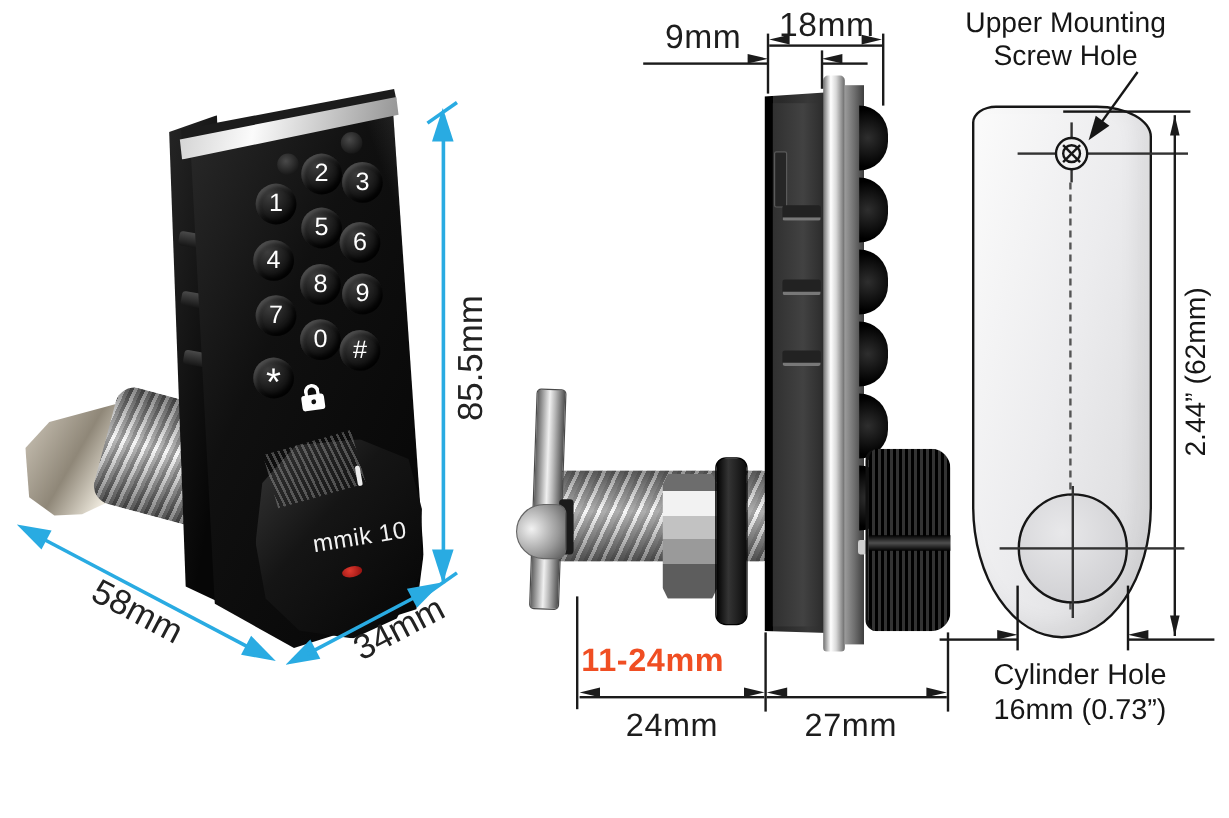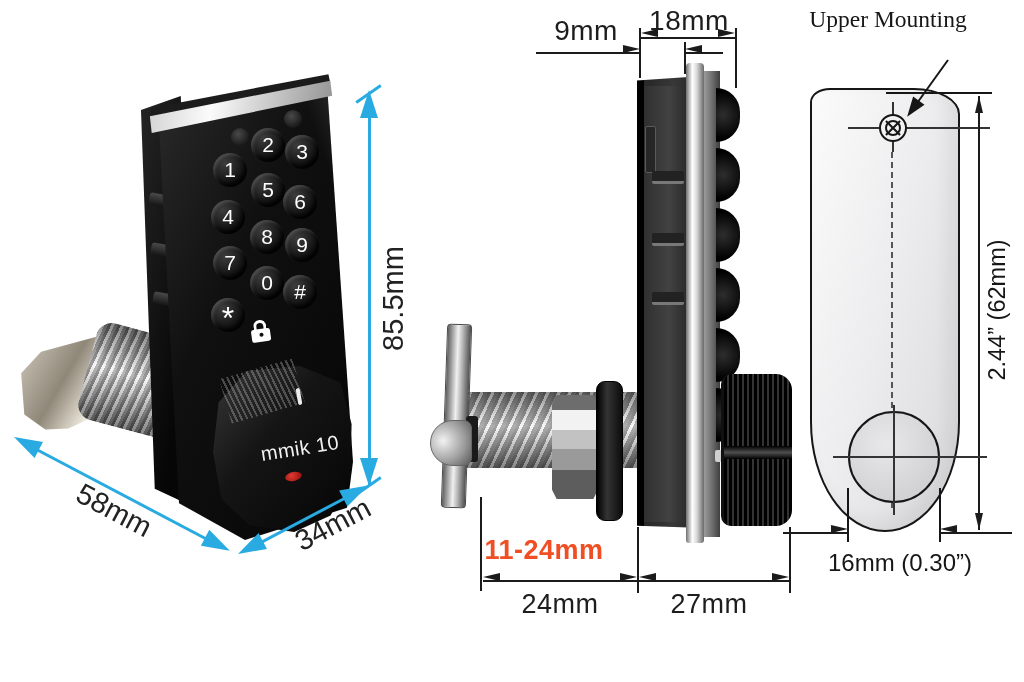--- a/index.html
+++ b/index.html
@@ -248,21 +248,22 @@
     <div class="ah l" style="left:639px;top:572.5px;"></div>
     <div class="ah r" style="left:772px;top:572.5px;"></div>
     <div class="dtxt" style="left:654px;top:589px;width:110px;">27mm</div>
   </div>
 
   <div style="left:0;top:0;width:0;height:0;">
 
     <div class="bv-plate"></div>
 
     <div class="btxt" style="left:778px;top:6px;width:220px;">
-      <div style="position:static;font-family:Liberation Serif, serif;">Upper Mounting</div>
+      <div style="position:static;">Upper Mounting</div>
+      <div style="position:static;">Screw Hole</div>
     </div>
 
     <div class="thin" style="left:848px;top:127px;width:142px;height:1.5px;"></div>
     <div class="thin" style="left:892px;top:102px;width:1.5px;height:50px;"></div>
     <div class="bv-screw-outer"></div>
     <div class="bv-screw-inner"></div>
     <div class="spoke" style="left:892px;top:118px;transform:rotate(45deg);"></div>
     <div class="spoke" style="left:892px;top:118px;transform:rotate(-45deg);"></div>
     <div class="bv-dash"></div>
 
@@ -281,17 +282,18 @@
     <div class="thin" style="left:833px;top:456px;width:154px;height:1.5px;"></div>
     <div class="thin" style="left:893px;top:405px;width:1.5px;height:110px;"></div>
     <div class="ext" style="left:847px;top:488px;height:54px;background:#161616;"></div>
     <div class="ext" style="left:939px;top:488px;height:54px;background:#161616;"></div>
     <div class="dl" style="left:783px;top:532px;width:65px;height:2px;"></div>
     <div class="ah r" style="left:831px;top:524.5px;"></div>
     <div class="dl" style="left:940px;top:532px;width:72px;height:2px;"></div>
     <div class="ah l" style="left:940px;top:524.5px;"></div>
 
     <div class="btxt2" style="left:790px;top:548px;width:220px;">
-      <div style="position:static;">16mm (0.30”)</div>
+      <div style="position:static;">Cylinder Hole</div>
+      <div style="position:static;">16mm (0.73”)</div>
     </div>
   </div>
 
 </div>
 
 </body></html>

